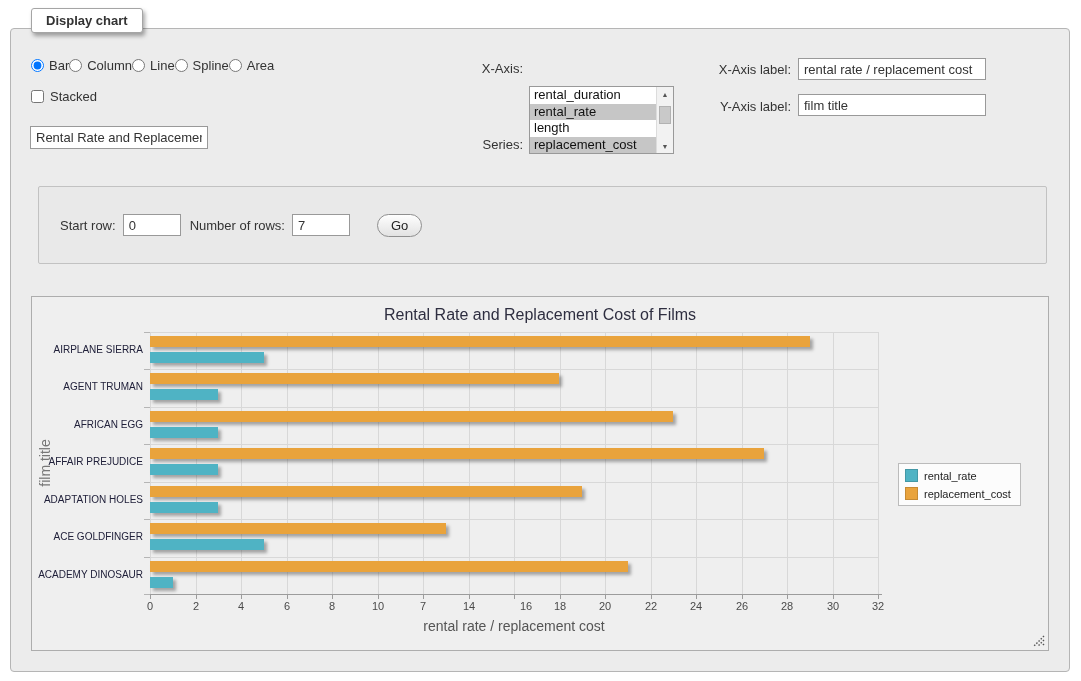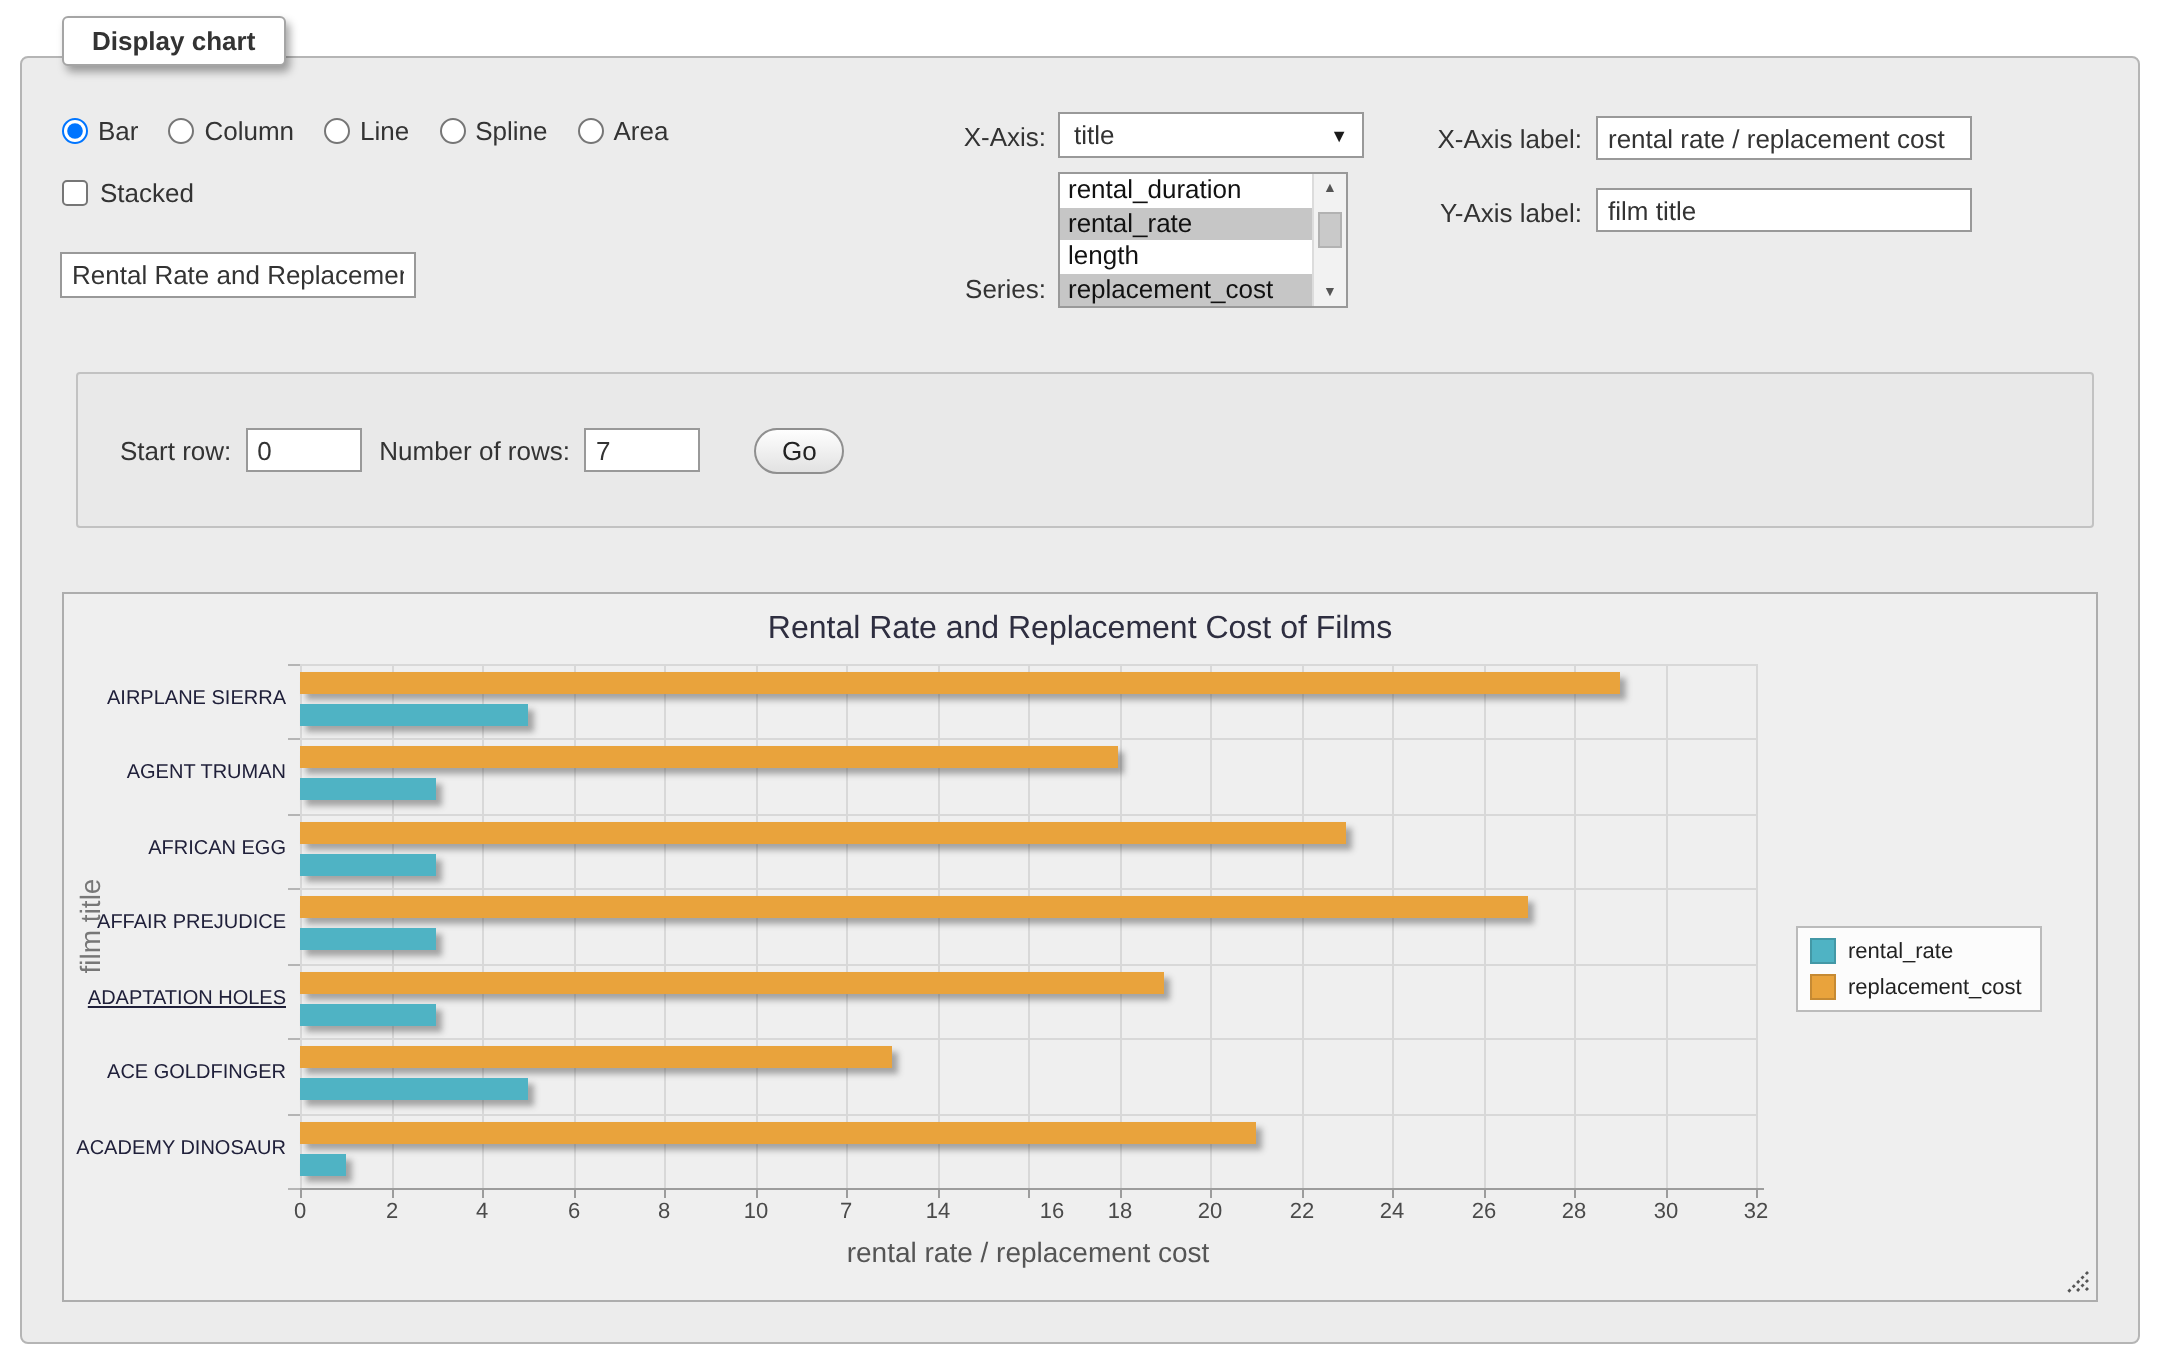--- a/index.html
+++ b/index.html
@@ -13,21 +13,21 @@
     position:absolute; left:10px; top:28px; width:1060px; height:644px;
     background:#ececec; border:1px solid #b5b5b5; border-radius:4px;
   }
   .legend-box {
     position:absolute; left:20px; top:-21px; background:#ffffff;
     border:1px solid #a5a5a5; border-radius:3px; padding:4px 14px;
     font-weight:bold; font-size:13px; color:#333;
     box-shadow:2px 3px 4px rgba(0,0,0,0.35);
   }
   
-  .radio-group { position:absolute; left:20px; top:29px; display:flex; gap:15px; align-items:center; }
+  .radio-group { position:absolute; left:20px; top:29px; display:flex; align-items:center; }
   .radio-opt { display:flex; align-items:center; gap:5px; cursor:default; }
   input[type=radio], input[type=checkbox] { margin:0; width:13px; height:13px; }
   .stacked-row { position:absolute; left:20px; top:60px; display:flex; align-items:center; gap:6px; }
   .text-input { background:#fff; border:1px solid #999; padding:2px 5px; font-size:13px; color:#333; font-family:"Liberation Sans",sans-serif; }
   .title-input { position:absolute; left:19px; top:97px; width:178px; height:23px; }
   .caption { position:absolute; text-align:right; color:#333; }
   .cap-xaxis  { left:430px; top:32px;  width:82px; }
   .cap-series { left:430px; top:108px; width:82px; }
   .cap-xlabel { left:690px; top:33px;  width:90px; }
   .cap-ylabel { left:690px; top:70px;  width:90px; }
@@ -119,24 +119,20 @@
     </div>
 
   <div class="stacked-row">
     <input type="checkbox" id="stacked-cb" style="">
     <span>Stacked</span>
   </div>
 
   <input class="text-input title-input" value="Rental Rate and Replacement Cost of Films" style="">
 
   <div class="caption cap-xaxis">X-Axis:</div>
-  <div class="select-fake">
-    <span>title</span>
-    <span class="arrow">▼</span>
-  </div>
 
   <div class="caption cap-series">Series:</div>
   <div class="series-list">
     <div class="series-opts" id="series-options">
         <div class="series-opt">rental_duration</div>
         <div class="series-opt selected">rental_rate</div>
         <div class="series-opt">length</div>
         <div class="series-opt selected">replacement_cost</div>
       </div>
     <div class="series-scroll">
@@ -262,17 +258,17 @@
       <div class="xtick-label" style="left: 619px;">22</div>
       <div class="xtick-label" style="left: 664px;">24</div>
       <div class="xtick-label" style="left: 710px;">26</div>
       <div class="xtick-label" style="left: 755px;">28</div>
       <div class="xtick-label" style="left: 801px;">30</div>
       <div class="xtick-label" style="left: 846px;">32</div>
       <div class="cat-label" style="top: 47px;">AIRPLANE SIERRA</div>
       <div class="cat-label" style="top: 84px;">AGENT TRUMAN</div>
       <div class="cat-label" style="top: 122px;">AFRICAN EGG</div>
       <div class="cat-label" style="top: 159px;">AFFAIR PREJUDICE</div>
-      <div class="cat-label" style="top: 197px; text-decoration: underline;">ADAPTATION HOLES</div>
+      <div class="cat-label" style="top: 197px;">ADAPTATION HOLES</div>
       <div class="cat-label" style="top: 234px;">ACE GOLDFINGER</div>
       <div class="cat-label" style="top: 272px;">ACADEMY DINOSAUR</div>
     </div>
 </div>
 
 </body></html>

